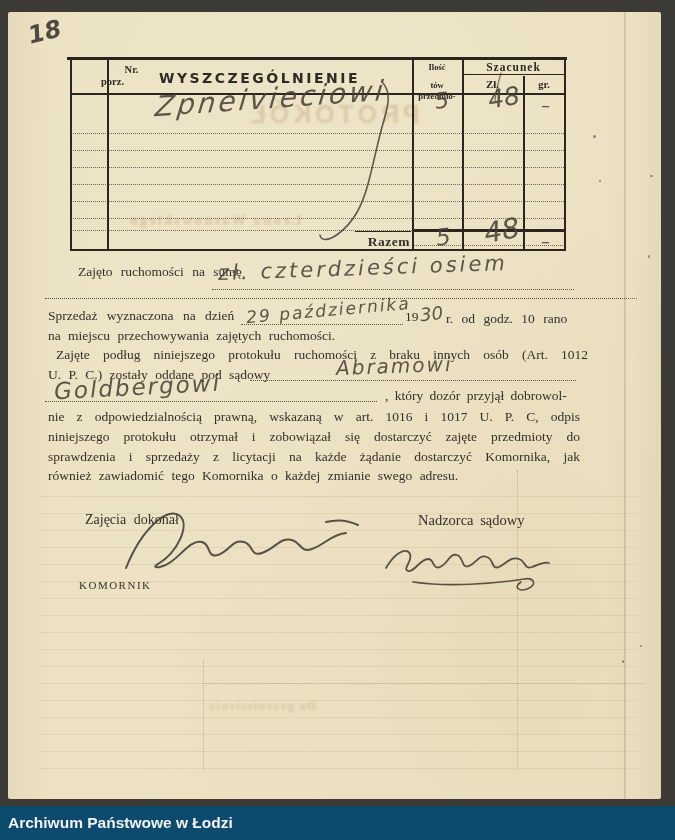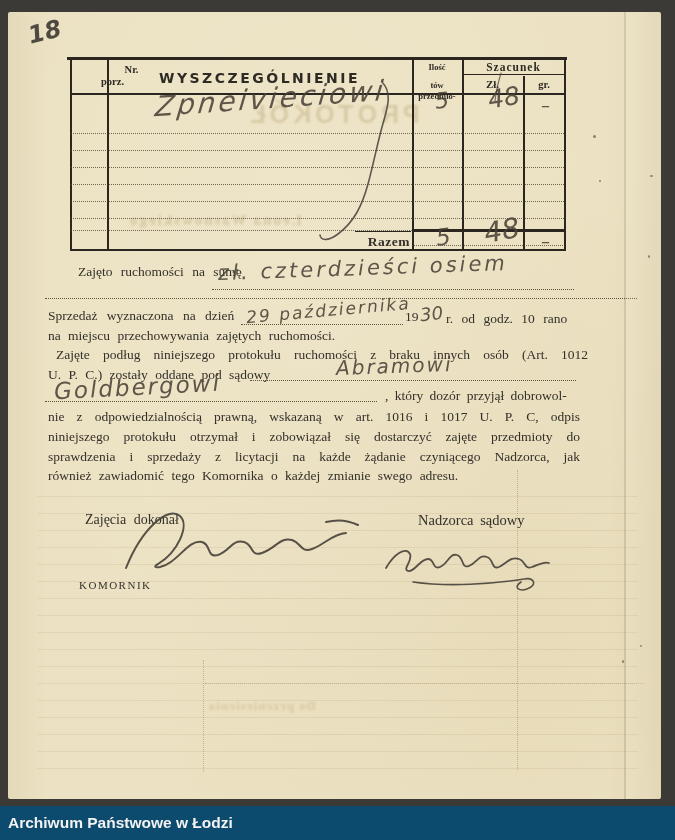--- a/index.html
+++ b/index.html
@@ -132,21 +132,21 @@
 
     <div class="print just" style="left:48px;top:335px;">Zajęte podług niniejszego protokułu ruchomości z braku innych osób (Art. 1012</div>
     <div class="print" style="left:40px;top:355px;word-spacing:4px;">U. P. C.) zostały oddane pod sądowy</div>
     <div class="fill-dots" style="left:242px;top:368px;width:326px;border-bottom-width:1px;"></div>
     <div class="hw" style="left:328px;top:342px;font-size:20px;letter-spacing:2px;transform:rotate(-2deg);">Abramowi</div>
     <div class="hw" style="left:46px;top:362px;font-size:23px;letter-spacing:2px;transform:rotate(-3deg);">Goldbergowi</div>
     <div class="fill-dots" style="left:37px;top:389px;width:332px;border-bottom-width:1px;"></div>
     <div class="print" style="left:377px;top:376px;word-spacing:3px;">, który dozór przyjął dobrowol-</div>
     <div class="print just" style="left:40px;top:397px;">nie z odpowiedzialnością prawną, wskazaną w art. 1016 i 1017 U. P. C, odpis</div>
     <div class="print just" style="left:40px;top:417px;">niniejszego protokułu otrzymał i zobowiązał się dostarczyć zajęte przedmioty do</div>
-    <div class="print just" style="left:40px;top:437px;">sprawdzenia i sprzedaży z licytacji na każde żądanie czyniącego Nadzorca, jak</div>
+    <div class="print just" style="left:40px;top:437px;">sprawdzenia i sprzedaży z licytacji na każde żądanie dostarczyć Komornika, jak</div>
     <div class="print" style="left:40px;top:456px;word-spacing:4px;">również zawiadomić tego Komornika o każdej zmianie swego adresu.</div>
 
     <div class="print" style="left:77px;top:500px;font-size:14px;word-spacing:4px;">Zajęcia dokonał</div>
     <div class="print" style="left:71px;top:524px;font-size:11px;letter-spacing:1.5px;margin-top:43px;">KOMORNIK</div>
     <div class="print" style="left:410px;top:500px;font-size:14.5px;word-spacing:3px;">Nadzorca sądowy</div>
 
     <svg class="ink" width="653" height="787" viewBox="0 0 653 787">
       <g fill="none" stroke="#474038" stroke-linecap="round">
         <path stroke-width="1.6" opacity=".85" d="M374,70 C384,80 380,94 376,108 C370,128 366,150 360,172 C354,194 346,210 330,222 C322,228 313,230 312,223"></path>
         <path stroke-width="1.2" opacity=".7" d="M493,61 C490,71 488,80 487,89"></path>

